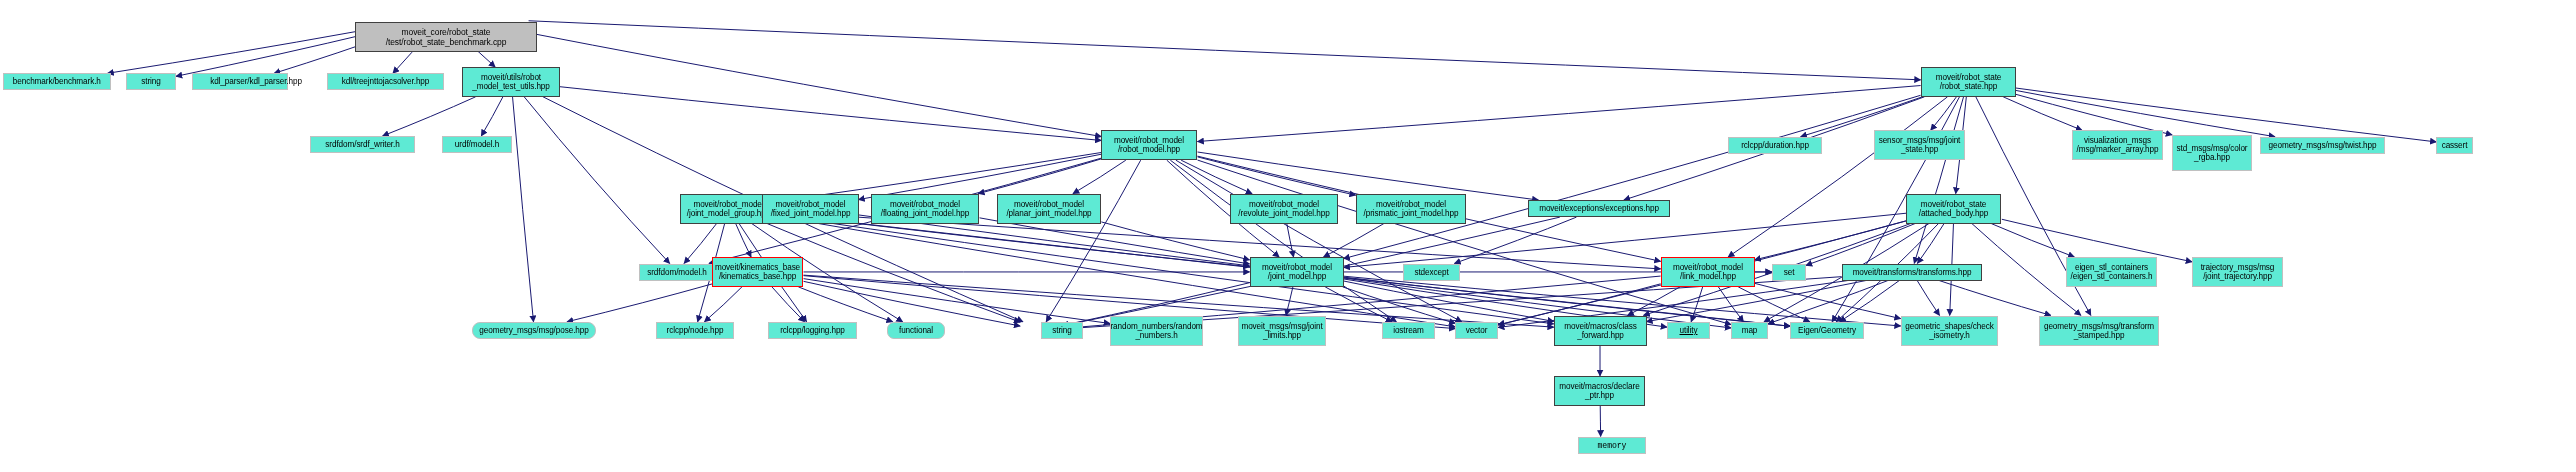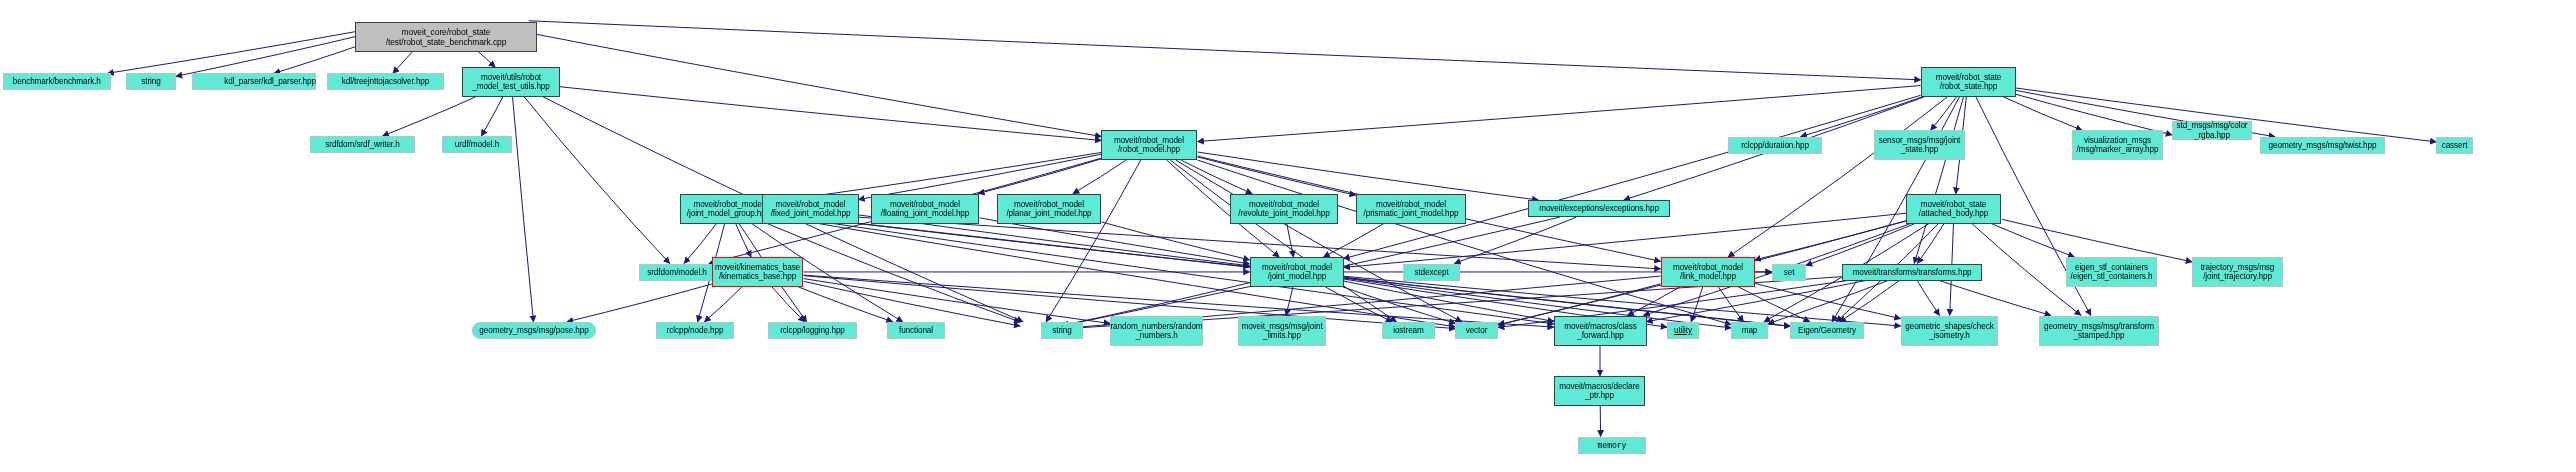--- a/index.html
+++ b/index.html
@@ -171,31 +171,31 @@
         <path d="M 2691.182926829268 394 Q 2705.7708841463414 418.5 2722.5548780487807 443" marker-end="url(#arrow)"></path>
         <path d="M 2721.9146341463415 394 Q 2794.8544207317073 418.5 2878.7743902439024 443" marker-end="url(#arrow)"></path>
         <path d="M 2246 485 Q 2246 506.5 2246 528" marker-end="url(#arrow)"></path>
         <path d="M 2246.2763157894738 570 Q 2246.539407894737 591.5 2246.842105263158 613" marker-end="url(#arrow)"></path>
       </g>
   </svg>
   <div id="nodes">
       <div class="node root" style="left: 355px; top: 2.1px; width: 182px; height: 30px; margin-top: 20px;"><span class="ln">moveit_core/robot_state</span><span class="ln">/test/robot_state_benchmark.cpp</span></div>
       <div class="node " style="left: 2.8px; top: 73px; width: 108px; height: 17px;"><span class="ln">benchmark/benchmark.h</span></div>
       <div class="node " style="left: 126px; top: 73px; width: 50px; height: 17px;"><span class="ln">string</span></div>
-      <div class="node " style="left: 192px; top: 73px; width: 124px; height: 17px; padding-left: 32px;"><span class="ln">kdl_parser/kdl_parser.hpp</span></div>
+      <div class="node " style="left: 192px; top: 73px; width: 96px; height: 17px; padding-left: 32px;"><span class="ln">kdl_parser/kdl_parser.hpp</span></div>
       <div class="node " style="left: 327px; top: 73px; width: 117px; height: 17px;"><span class="ln">kdl/treejnttojacsolver.hpp</span></div>
       <div class="node hdr" style="left: 462px; top: 67px; width: 98px; height: 30px;"><span class="ln">moveit/utils/robot</span><span class="ln">_model_test_utils.hpp</span></div>
       <div class="node hdr" style="left: 1921px; top: 67px; width: 95px; height: 30px;"><span class="ln">moveit/robot_state</span><span class="ln">/robot_state.hpp</span></div>
       <div class="node " style="left: 310px; top: 136px; width: 105px; height: 17px;"><span class="ln">srdfdom/srdf_writer.h</span></div>
       <div class="node " style="left: 442px; top: 136px; width: 70px; height: 17px;"><span class="ln">urdf/model.h</span></div>
       <div class="node hdr" style="left: 1101px; top: 130px; width: 96px; height: 30px;"><span class="ln">moveit/robot_model</span><span class="ln">/robot_model.hpp</span></div>
       <div class="node " style="left: 1728px; top: 137px; width: 94px; height: 17px;"><span class="ln">rclcpp/duration.hpp</span></div>
       <div class="node " style="left: 1874px; top: 130px; width: 91px; height: 30px;"><span class="ln">sensor_msgs/msg/joint</span><span class="ln">_state.hpp</span></div>
       <div class="node " style="left: 2072px; top: 130px; width: 91px; height: 30px;"><span class="ln">visualization_msgs</span><span class="ln">/msg/marker_array.hpp</span></div>
-      <div class="node " style="left: 2172px; top: 121px; width: 80px; height: 19px;"><span class="ln">std_msgs/msg/color</span><span class="ln">_rgba.hpp</span></div>
+      <div class="node " style="left: 2172px; top: 135px; width: 80px; height: 36px;"><span class="ln">std_msgs/msg/color</span><span class="ln">_rgba.hpp</span></div>
       <div class="node " style="left: 2260px; top: 137px; width: 125px; height: 17px;"><span class="ln">geometry_msgs/msg/twist.hpp</span></div>
       <div class="node " style="left: 2436px; top: 137px; width: 37px; height: 17px;"><span class="ln">cassert</span></div>
       <div class="node hdr" style="left: 680px; top: 194px; width: 97px; height: 30px;"><span class="ln">moveit/robot_model</span><span class="ln">/joint_model_group.hpp</span></div>
       <div class="node hdr" style="left: 762px; top: 194px; width: 97px; height: 30px;"><span class="ln">moveit/robot_model</span><span class="ln">/fixed_joint_model.hpp</span></div>
       <div class="node hdr" style="left: 871px; top: 194px; width: 108px; height: 30px;"><span class="ln">moveit/robot_model</span><span class="ln">/floating_joint_model.hpp</span></div>
       <div class="node hdr" style="left: 997px; top: 194px; width: 104px; height: 30px;"><span class="ln">moveit/robot_model</span><span class="ln">/planar_joint_model.hpp</span></div>
       <div class="node hdr" style="left: 1230px; top: 194px; width: 108px; height: 30px;"><span class="ln">moveit/robot_model</span><span class="ln">/revolute_joint_model.hpp</span></div>
       <div class="node hdr" style="left: 1356px; top: 194px; width: 110px; height: 30px;"><span class="ln">moveit/robot_model</span><span class="ln">/prismatic_joint_model.hpp</span></div>
       <div class="node hdr" style="left: 1528px; top: 200px; width: 142px; height: 17px;"><span class="ln">moveit/exceptions/exceptions.hpp</span></div>
       <div class="node hdr" style="left: 1906px; top: 194px; width: 95px; height: 30px;"><span class="ln">moveit/robot_state</span><span class="ln">/attached_body.hpp</span></div>
@@ -204,28 +204,28 @@
       <div class="node hdr" style="left: 1250px; top: 257px; width: 94px; height: 30px;"><span class="ln">moveit/robot_model</span><span class="ln">/joint_model.hpp</span></div>
       <div class="node " style="left: 1403px; top: 264px; width: 57px; height: 17px;"><span class="ln">stdexcept</span></div>
       <div class="node red" style="left: 1661px; top: 257px; width: 94px; height: 30px;"><span class="ln">moveit/robot_model</span><span class="ln">/link_model.hpp</span></div>
       <div class="node " style="left: 1772px; top: 264px; width: 34px; height: 17px;"><span class="ln">set</span></div>
       <div class="node hdr" style="left: 1842px; top: 264px; width: 140px; height: 17px;"><span class="ln">moveit/transforms/transforms.hpp</span></div>
       <div class="node " style="left: 2066px; top: 257px; width: 91px; height: 30px;"><span class="ln">eigen_stl_containers</span><span class="ln">/eigen_stl_containers.h</span></div>
       <div class="node " style="left: 2192px; top: 257px; width: 91px; height: 30px;"><span class="ln">trajectory_msgs/msg</span><span class="ln">/joint_trajectory.hpp</span></div>
       <div class="node " style="left: 472px; top: 322px; width: 124px; height: 17px; border-radius: 8px;"><span class="ln">geometry_msgs/msg/pose.hpp</span></div>
       <div class="node " style="left: 656px; top: 322px; width: 78px; height: 17px;"><span class="ln">rclcpp/node.hpp</span></div>
       <div class="node " style="left: 768px; top: 322px; width: 89px; height: 17px;"><span class="ln">rclcpp/logging.hpp</span></div>
-      <div class="node " style="left: 887px; top: 322px; width: 58px; height: 17px;"><span class="ln">functional</span></div>
+      <div class="node " style="left: 887px; top: 322px; width: 58px; height: 17px; border-radius: 7px;"><span class="ln">functional</span></div>
       <div class="node " style="left: 1020px; top: 322px; width: 42px; height: 17px; margin-left: 21px;"><span class="ln">string</span></div>
       <div class="node " style="left: 1110px; top: 316px; width: 93px; height: 30px;"><span class="ln">random_numbers/random</span><span class="ln">_numbers.h</span></div>
       <div class="node " style="left: 1238px; top: 316px; width: 88px; height: 30px;"><span class="ln">moveit_msgs/msg/joint</span><span class="ln">_limits.hpp</span></div>
       <div class="node " style="left: 1382px; top: 322px; width: 53px; height: 17px;"><span class="ln">iostream</span></div>
       <div class="node " style="left: 1455px; top: 322px; width: 43px; height: 17px;"><span class="ln">vector</span></div>
       <div class="node hdr" style="left: 1554px; top: 316px; width: 93px; height: 30px;"><span class="ln">moveit/macros/class</span><span class="ln">_forward.hpp</span></div>
-      <div class="node " style="left: 1667px; top: 322px; width: 32px; height: 17px; text-decoration: underline;"><span class="ln">utility</span></div>
+      <div class="node " style="left: 1667px; top: 322px; width: 43px; height: 17px; text-decoration: underline;"><span class="ln">utility</span></div>
       <div class="node " style="left: 1731px; top: 322px; width: 37px; height: 17px;"><span class="ln">map</span></div>
       <div class="node " style="left: 1790px; top: 322px; width: 74px; height: 17px;"><span class="ln">Eigen/Geometry</span></div>
       <div class="node " style="left: 1901px; top: 316px; width: 97px; height: 30px;"><span class="ln">geometric_shapes/check</span><span class="ln">_isometry.h</span></div>
       <div class="node " style="left: 2039px; top: 316px; width: 120px; height: 30px;"><span class="ln">geometry_msgs/msg/transform</span><span class="ln">_stamped.hpp</span></div>
       <div class="node hdr" style="left: 1554px; top: 376px; width: 91px; height: 30px;"><span class="ln">moveit/macros/declare</span><span class="ln">_ptr.hpp</span></div>
       <div class="node " style="left: 1578px; top: 437px; width: 68px; height: 17px; font-family: Liberation Mono, monospace;"><span class="ln">memory</span></div>
     </div>
 </div>
 
 

